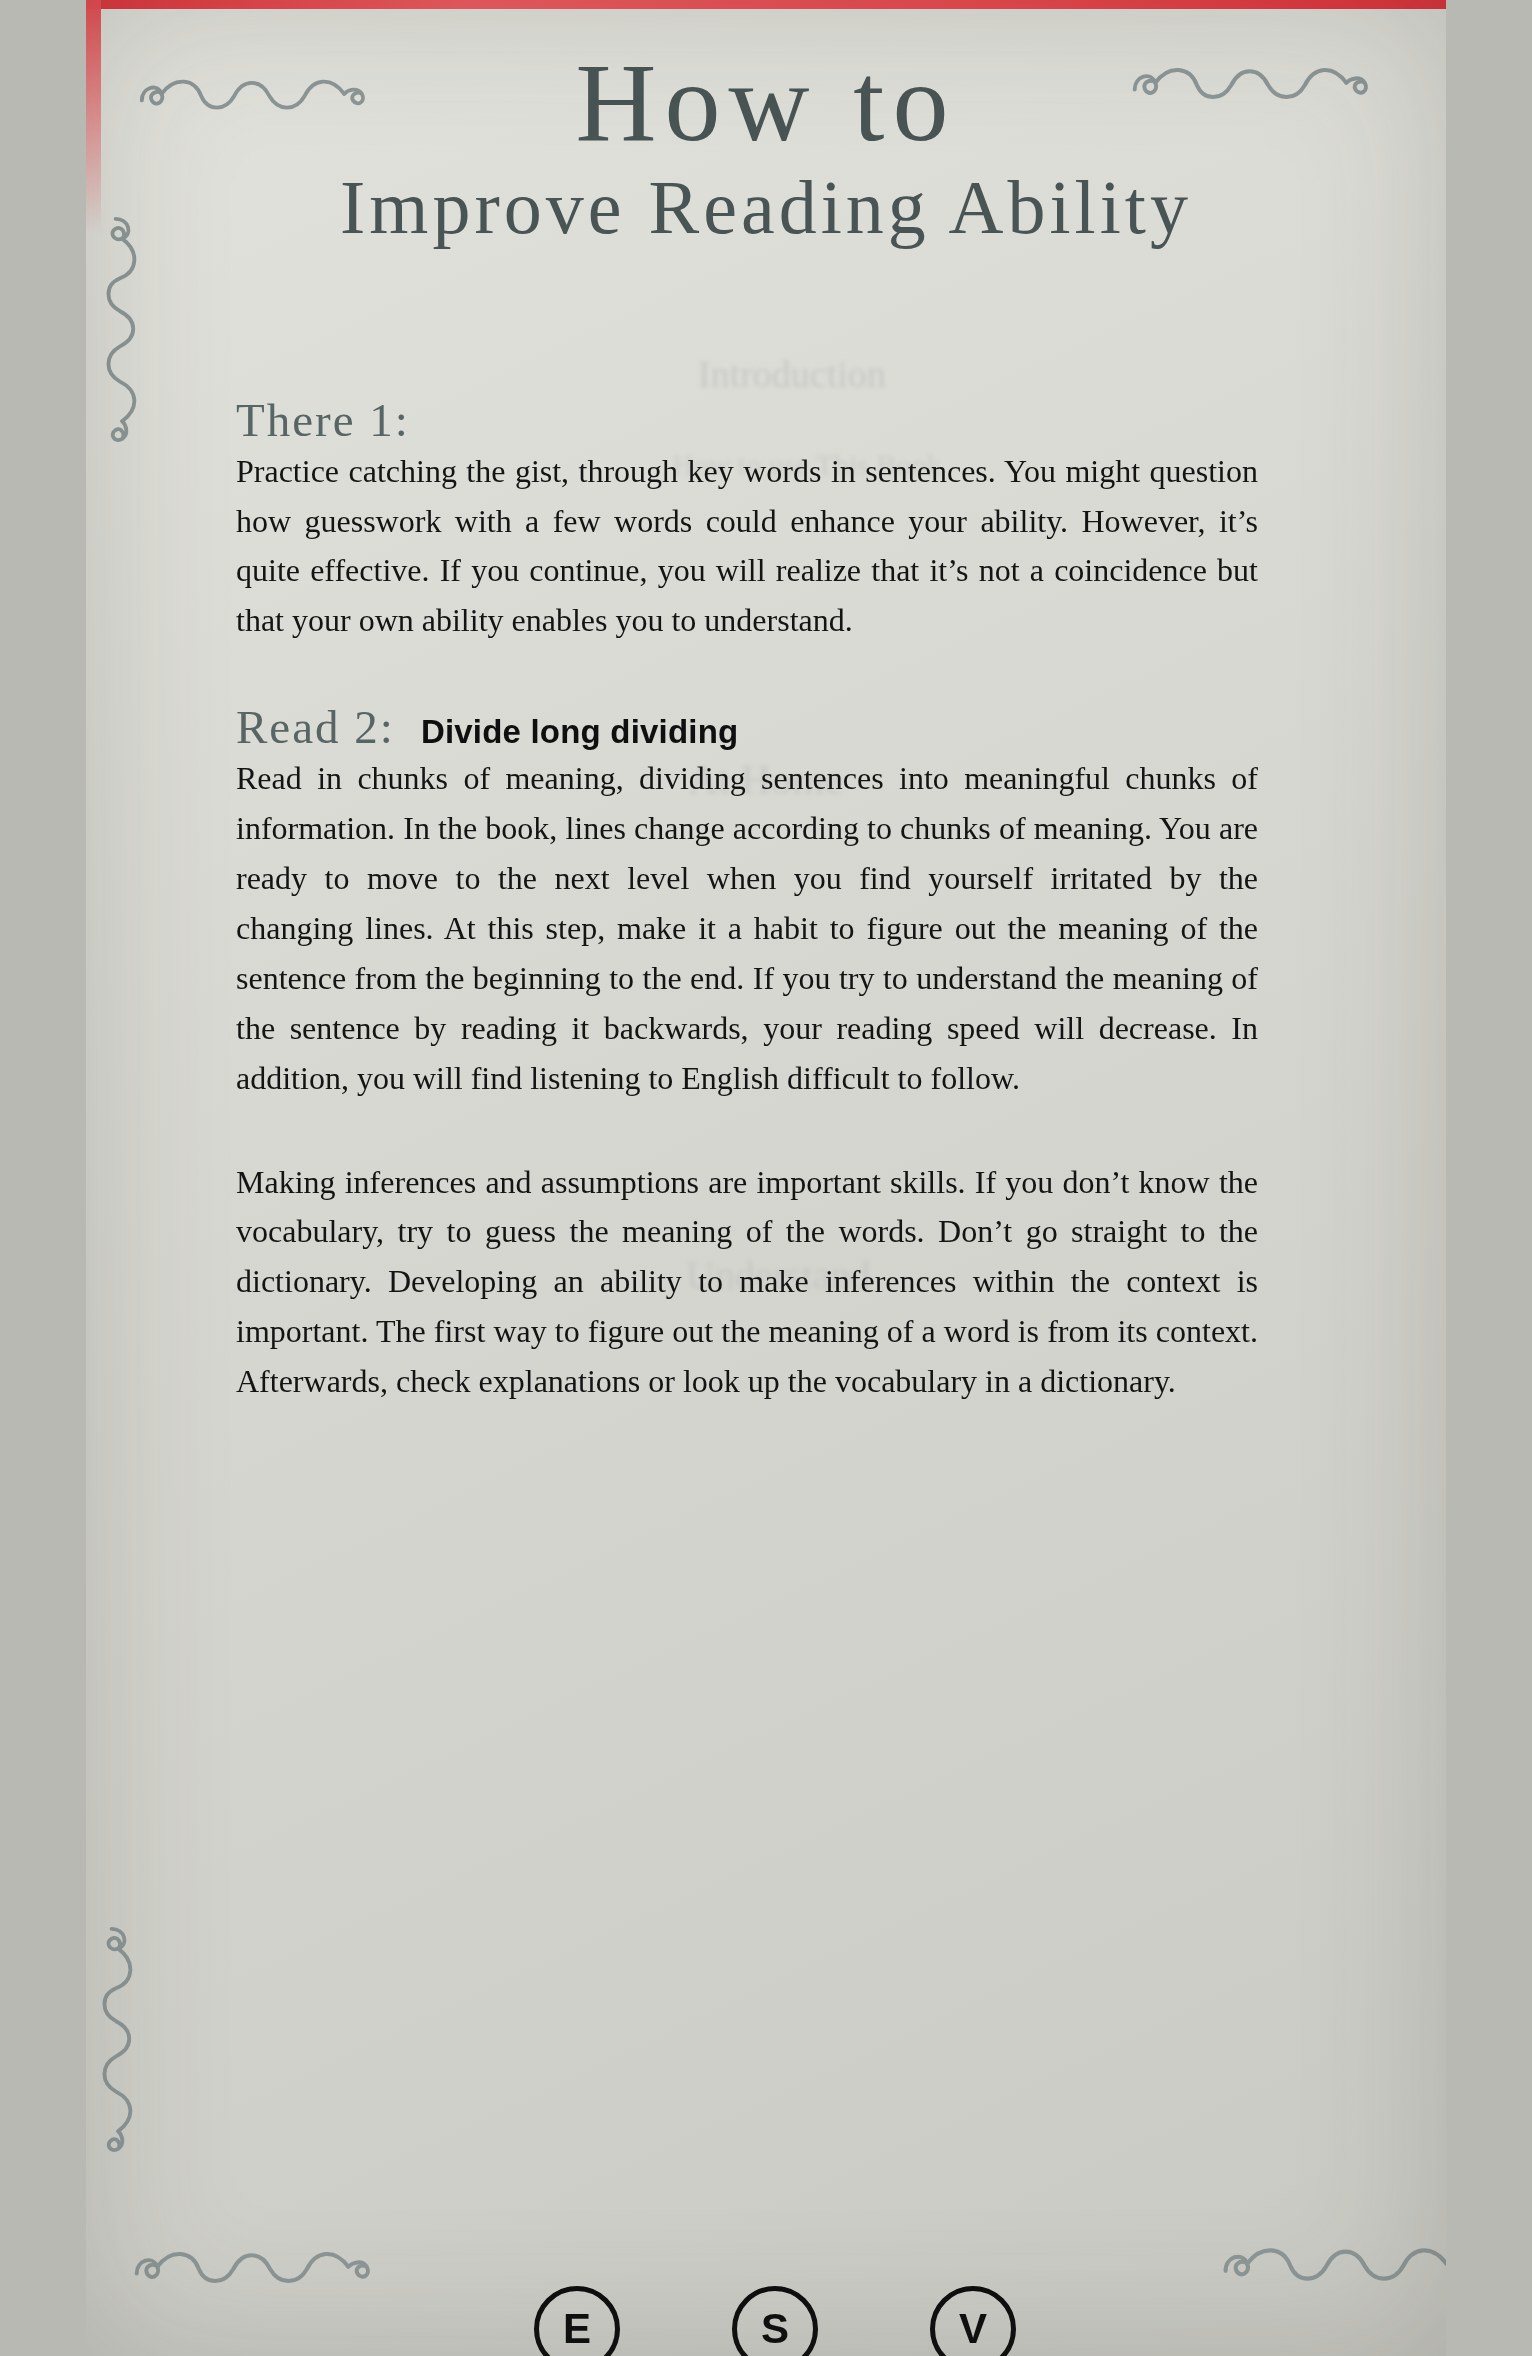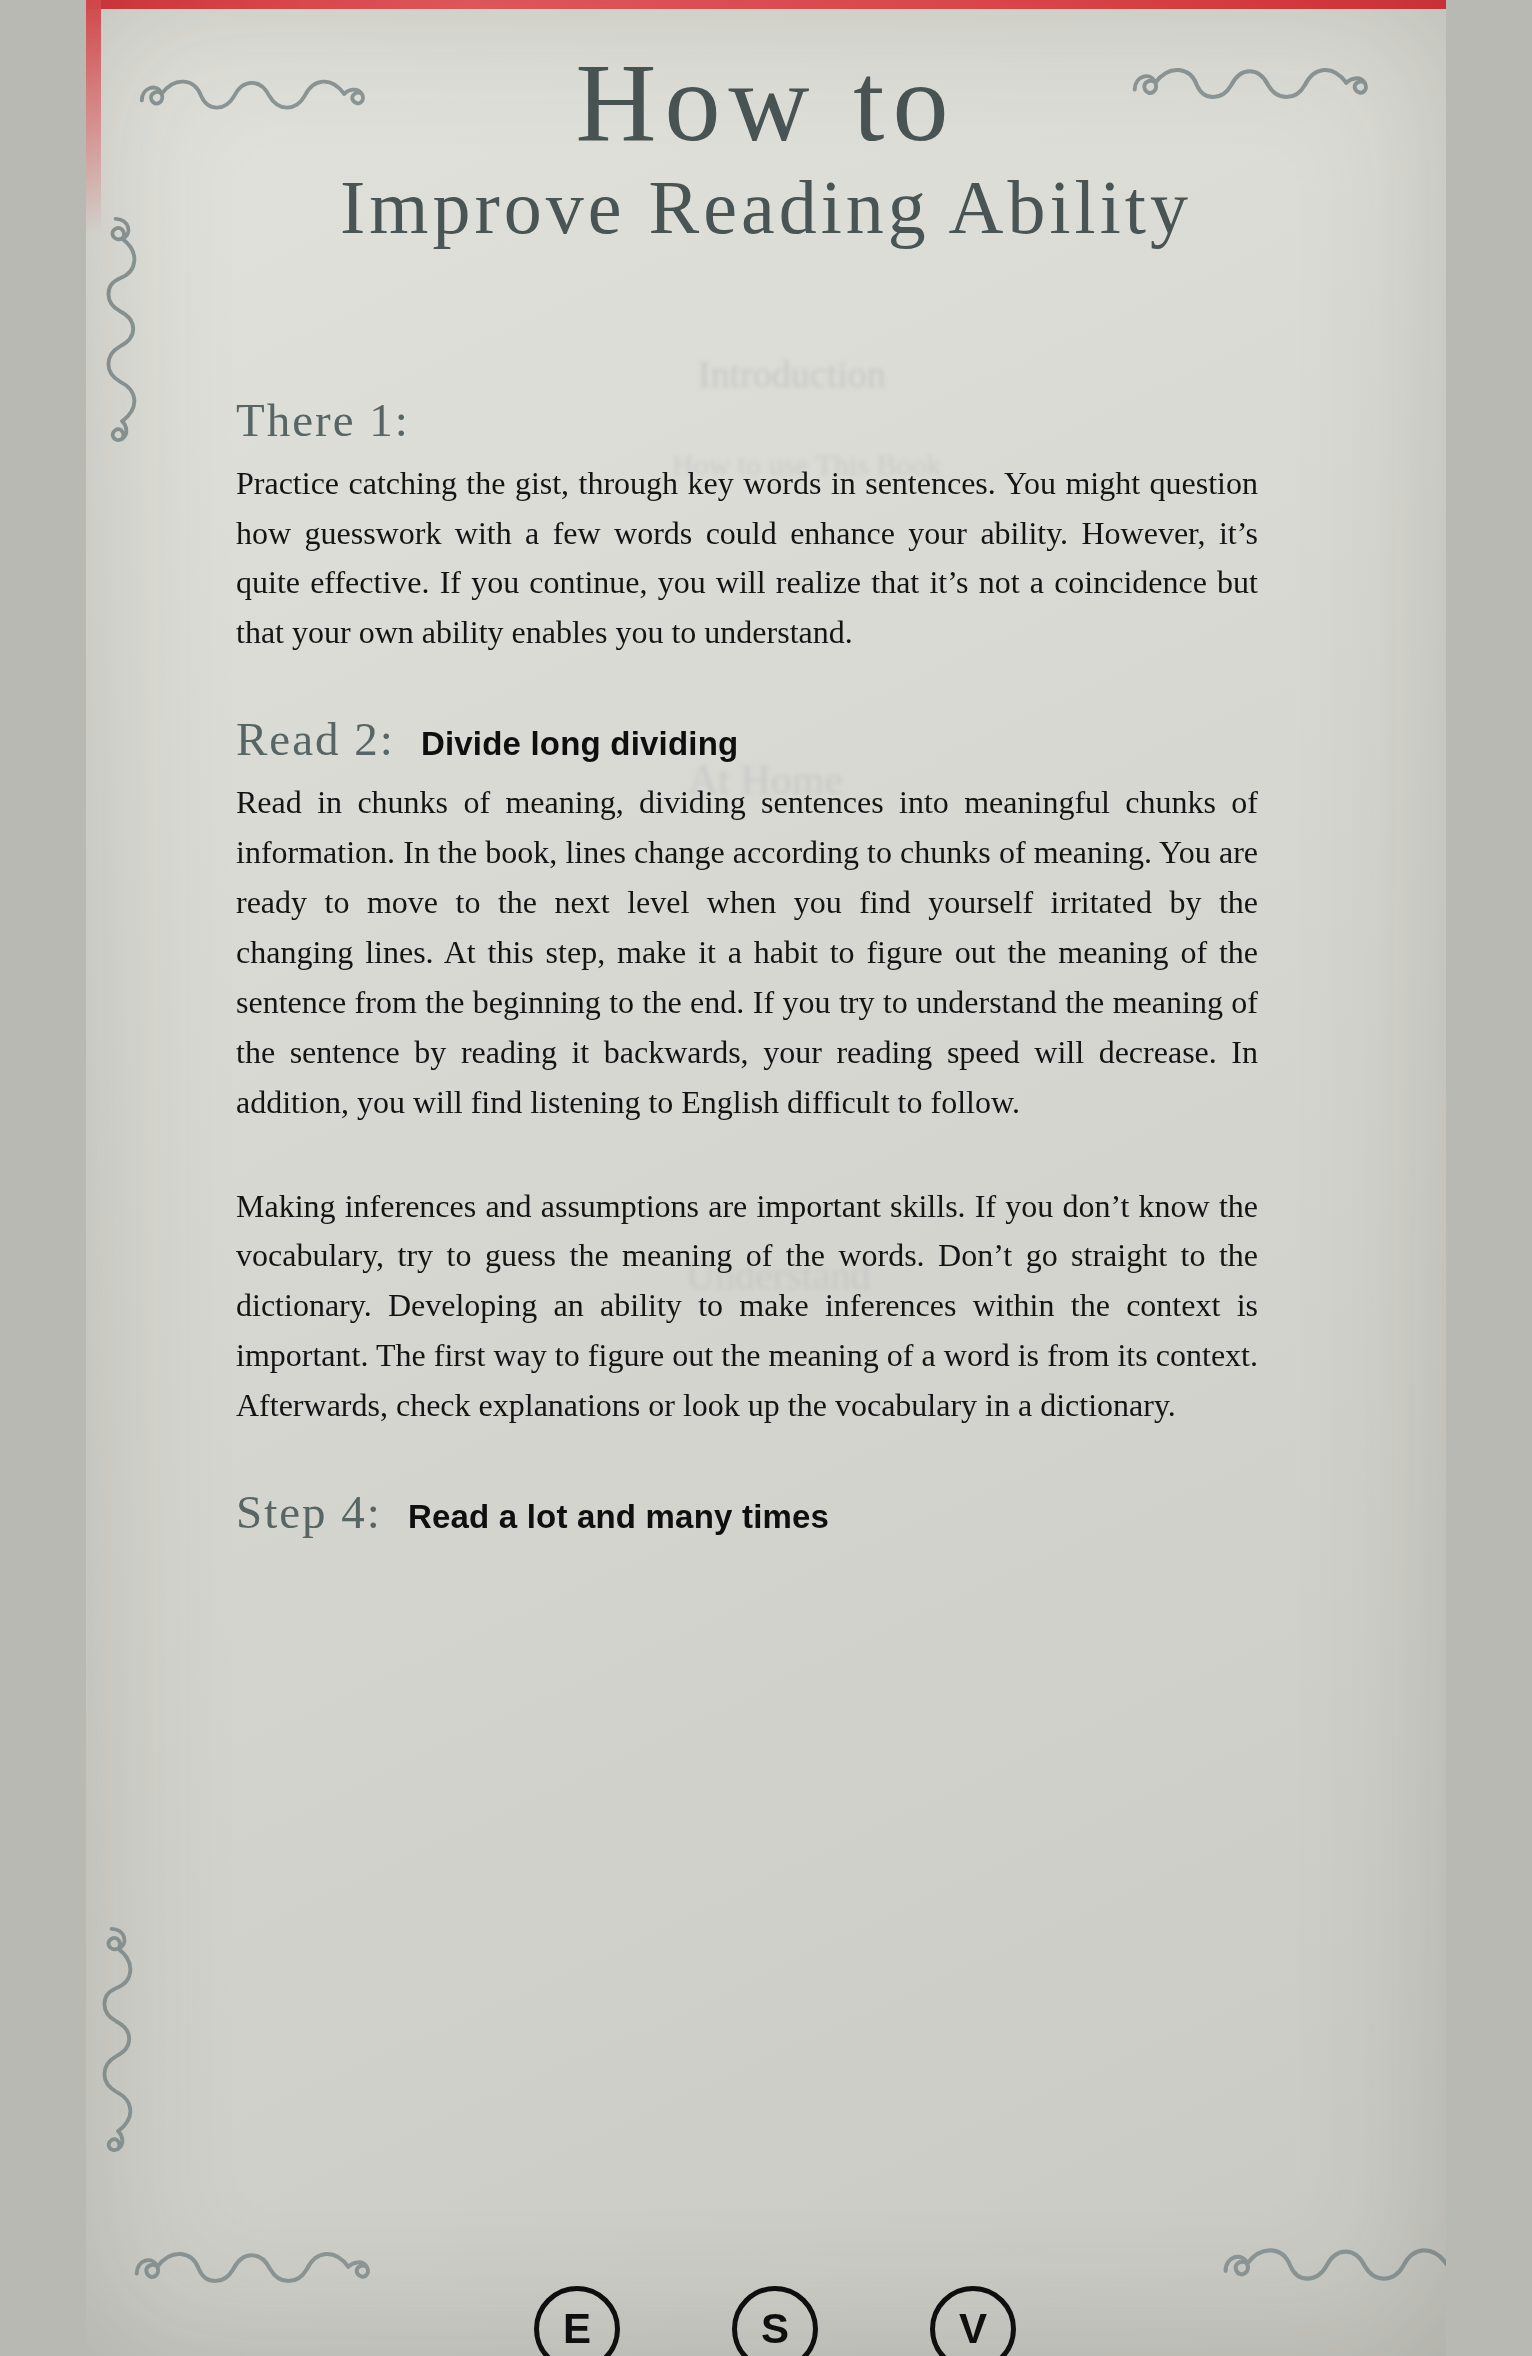--- a/index.html
+++ b/index.html
@@ -28,21 +28,21 @@
   .title-line1 { font-size:112px; letter-spacing:8px; line-height:1.05; }
   .title-line2 { font-size:76px; letter-spacing:4px; margin-top:2px; }
 
   
   .content { position:relative; margin-top:142px; padding:0 188px 0 150px; }
   .step { margin-bottom:54px; }
   .step-head { display:flex; align-items:baseline; gap:26px; }
   .step-label { font-size:47px; color:#586565; letter-spacing:2px; white-space:nowrap; }
   .step-heading { font-family:"Liberation Sans",sans-serif; font-weight:700;
     font-size:33px; color:#0f0f0f; letter-spacing:.2px; }
-  .step-body { margin-top:12px; font-size:32px; line-height:1.56;
+  .step-body { font-size:32px; line-height:1.56;
     text-align:justify; color:#141414; }
 
   
   .ghost { position:absolute; color:#6f7a82; filter:blur(2px);
     font-family:"Liberation Serif",serif; pointer-events:none; white-space:nowrap; }
 
   
   .orn { position:absolute; color:#8c9696; }
   .orn svg { display:block; width:100%; height:100%; }
 
@@ -150,24 +150,20 @@
         <span class="step-heading">Divide long dividing</span>
       </div>
       <div class="step-body">Read in chunks of meaning, dividing sentences into meaningful chunks of information. In the book, lines change according to chunks of meaning. You are ready to move to the next level when you find yourself irritated by the changing lines. At this step, make it a habit to figure out the meaning of the sentence from the beginning to the end. If you try to understand the meaning of the sentence by reading it backwards, your reading speed will decrease. In addition, you will find listening to English difficult to follow.</div>
     </div>
 
     <div class="step">
       <div class="step-body">Making inferences and assumptions are important skills. If you don’t know the vocabulary, try to guess the meaning of the words. Don’t go straight to the dictionary. Developing an ability to make inferences within the context is important. The first way to figure out the meaning of a word is from its context. Afterwards, check explanations or look up the vocabulary in a dictionary.</div>
     </div>
 
     <div class="step">
-      <div class="step-head">
-        <span class="step-label">Step 4:</span>
-        <span class="step-heading">Read a lot and many times</span>
-      </div>
     </div>
 
   </div>
 
   <div class="footer-stamps">
     <div class="stamp">E</div>
     <div class="stamp">S</div>
     <div class="stamp">V</div>
   </div>
 

